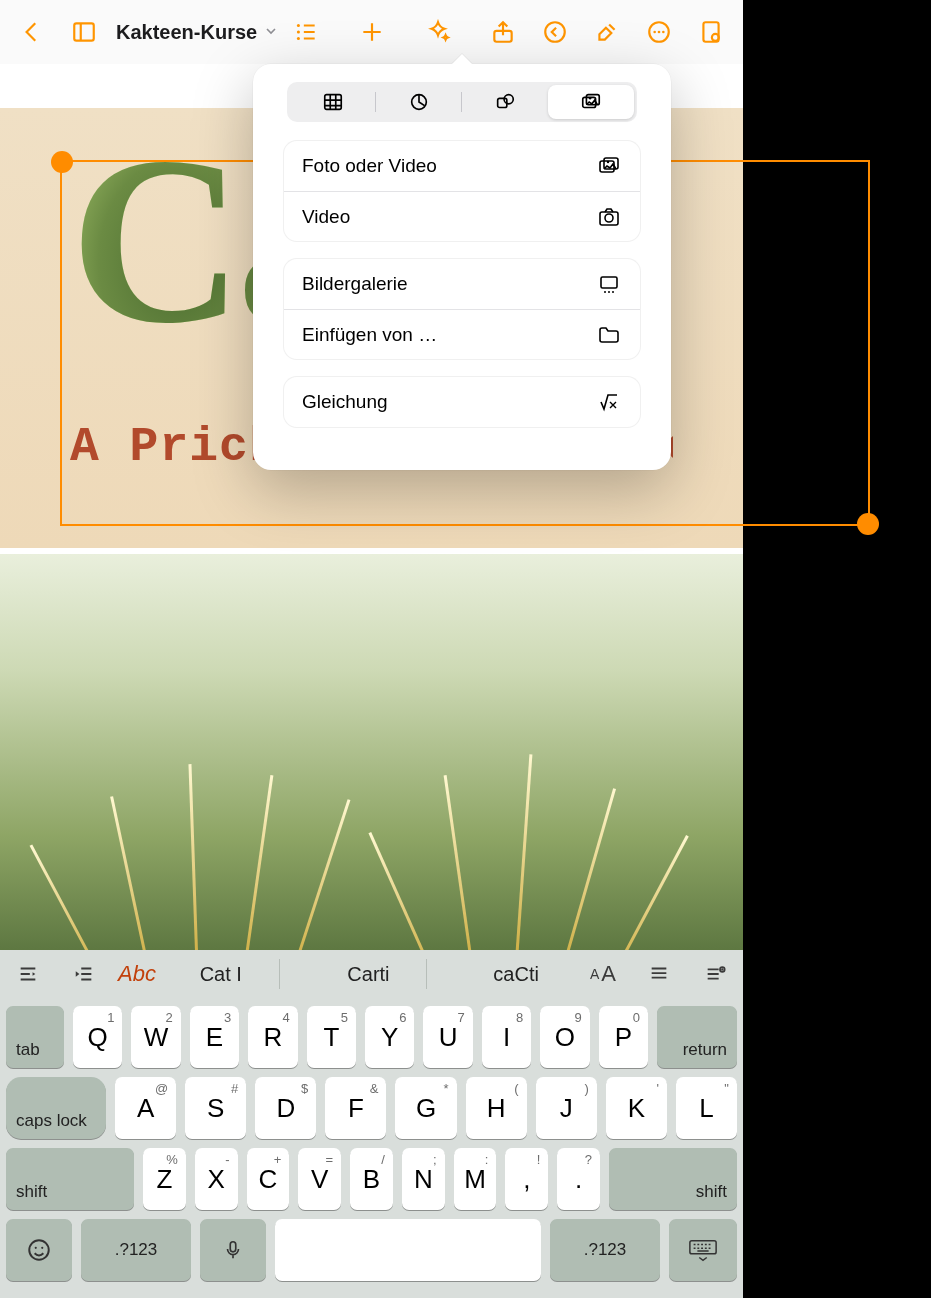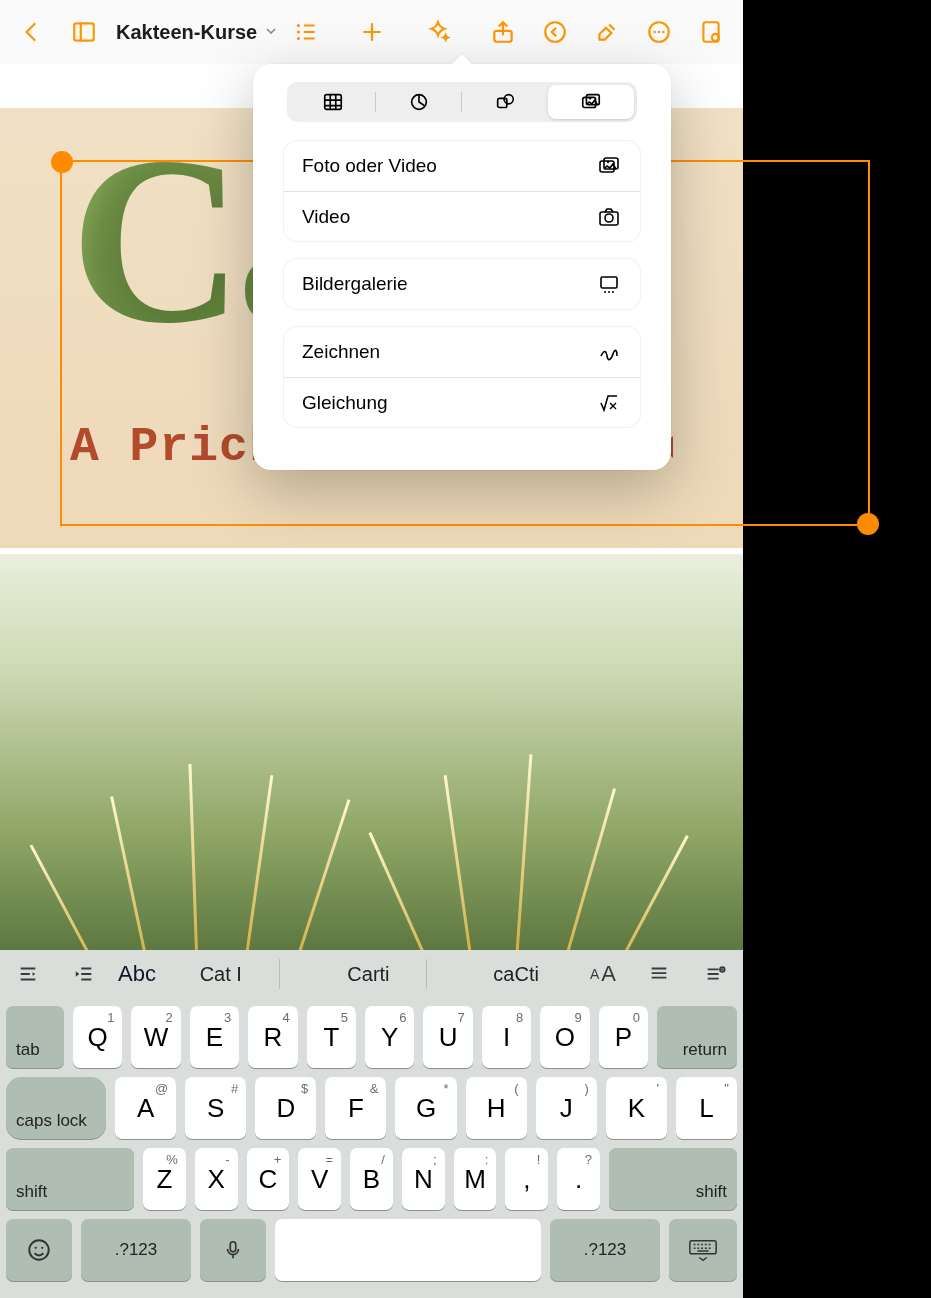--- a/index.html
+++ b/index.html
@@ -69,21 +69,21 @@
   .row{height:50px;display:flex;align-items:center;padding:0 18px;gap:12px;font-size:19px;color:#000;}
   .row + .row{border-top:.5px solid #e3e3e6;}
   .row .ricon{margin-left:auto;width:26px;height:26px;display:flex;align-items:center;justify-content:center;}
   .row .ricon svg{width:24px;height:24px;fill:none;stroke:#000;stroke-width:1.6;}
 
   
   .predict{position:absolute;left:0;right:0;bottom:300px;height:48px;background:var(--kbd-bg);display:flex;align-items:center;}
   .p-left,.p-right{display:flex;align-items:center;height:100%;}
   .p-btn{width:56px;height:48px;display:flex;align-items:center;justify-content:center;color:#3b3b3b;}
   .p-btn svg{width:24px;height:22px;stroke:currentColor;fill:none;stroke-width:2;}
-  .abc{font-size:22px;color:#0f172a;padding:0 6px;font-weight:400;}
+  .abc{font-size:22px;color:#c2410c;padding:0 6px;font-weight:400;font-style:italic;}
   .p-center{flex:1;display:flex;height:100%;gap:30px;}
   .sugg{flex:1;display:flex;align-items:center;justify-content:center;font-size:20px;color:#222;position:relative;}
   .sugg:not(:last-child):after{content:"";position:absolute;right:0;top:18%;height:64%;width:1px;background:#b7beb9;}
 
   
   .kbd{position:absolute;left:0;right:0;bottom:0;height:300px;background:var(--kbd-bg);padding:8px 6px 6px;display:flex;flex-direction:column;gap:9px;}
   .krow{display:flex;gap:9px;}
   .key{background:var(--key-bg);border-radius:7px;box-shadow:var(--key-shadow);display:flex;align-items:center;justify-content:center;height:62px;font-size:26px;color:#000;position:relative;}
   .key.dark{background:var(--key-dark);}
   .key .hint{position:absolute;top:4px;right:8px;font-size:13px;color:#6d6d6d;}
@@ -266,31 +266,31 @@
         <span>Bildergalerie</span>
         <span class="ricon">
             <svg viewBox="0 0 24 24">
               <rect x="4" y="5" width="16" height="11" rx="1.5"></rect>
               <circle cx="8" cy="20" r="1" fill="#000" stroke="none"></circle>
               <circle cx="12" cy="20" r="1" fill="#000" stroke="none"></circle>
               <circle cx="16" cy="20" r="1" fill="#000" stroke="none"></circle>
             </svg>
           </span>
       </div>
-    </div>
-
-    <div class="group">
       <div class="row">
-        <span>Zeichnen</span>
+        <span>Einfügen von …</span>
         <span class="ricon">
             <svg viewBox="0 0 24 24">
-              <path d="M4 16c3-6 5-6 6 0s4 4 6-2 4-4 4 2"></path>
+              <path d="M3 7a2 2 0 0 1 2-2h4l2 3h8a2 2 0 0 1 2 2v7a2 2 0 0 1-2 2H5a2 2 0 0 1-2-2V7z"></path>
             </svg>
           </span>
       </div>
+    </div>
+
+    <div class="group">
       <div class="row">
         <span>Gleichung</span>
         <span class="ricon">
             <svg viewBox="0 0 24 24">
               <path d="M4 12l3 7 4-14h9"></path>
               <path d="M13 12l6 6M19 12l-6 6" stroke-width="1.4"></path>
             </svg>
           </span>
       </div>
     </div>

